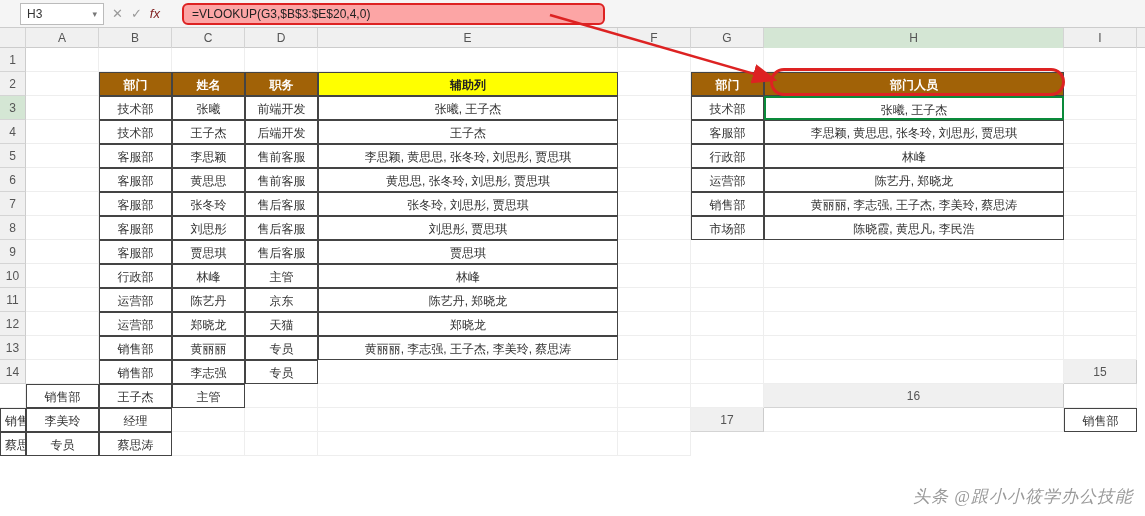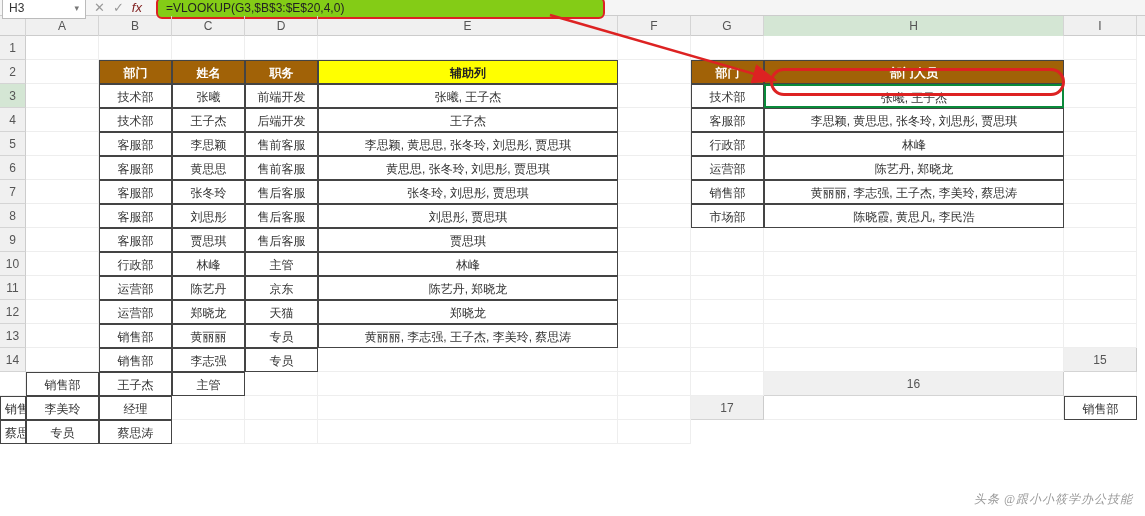--- a/index.html
+++ b/index.html
@@ -10,24 +10,24 @@
     background: #fff;
     color: #333;
     width: 1145px;
     height: 516px;
     overflow: hidden;
     position: relative;
   }
   .formula-bar {
     display: flex;
     align-items: center;
-    height: 16px;
+    height: 28px;
     border-bottom: 1px solid #ccc;
     background: #f5f5f5;
-    padding-left: 2px;
+    padding-left: 20px;
     text-align: center;
   }
   .name-box {
     width: 84px;
     height: 22px;
     border: 1px solid #bbb;
     display: flex;
     align-items: center;
     padding: 0 6px;
     background: #fff;
@@ -48,22 +48,22 @@
   .fx-controls span { margin: 0 4px; font-size: 13px; }
   .fx-label { font-style: italic; color: #7f1d1d; }
   .formula-input {
     flex: 1;
     height: 22px;
     border: 2px solid #d22;
     border-radius: 6px;
     padding: 0 8px;
     display: flex;
     align-items: center;
-    background: #84cc16;
-    margin-left: 6px;
+    background: #fca5a5;
+    margin-left: 14px;
     margin-right: 540px;
     font-size: 12px;
     color: #222;
   }
   .col-headers {
     display: grid;
     grid-template-columns: 26px 73px 73px 73px 73px 300px 73px 73px 300px 73px;
     height: 20px;
     background: #f0f0f0;
     border-bottom: 1px solid #ccc;
@@ -133,21 +133,21 @@
     top: 68px; left: 770px;
     width: 295px; height: 28px;
     border-radius: 14px;
     pointer-events:none;
   }
   .watermark {
     position: absolute;
     right: 12px;
     bottom: 8px;
     color: #888;
-    font-size: 12px;
+    font-size: 17px;
     letter-spacing: 1px;
     font-style: italic;
     font-family: "KaiTi", serif;
     opacity: 0.85;
     pointer-events:none;
   }
 </style>
 </head>
 <body>
 

